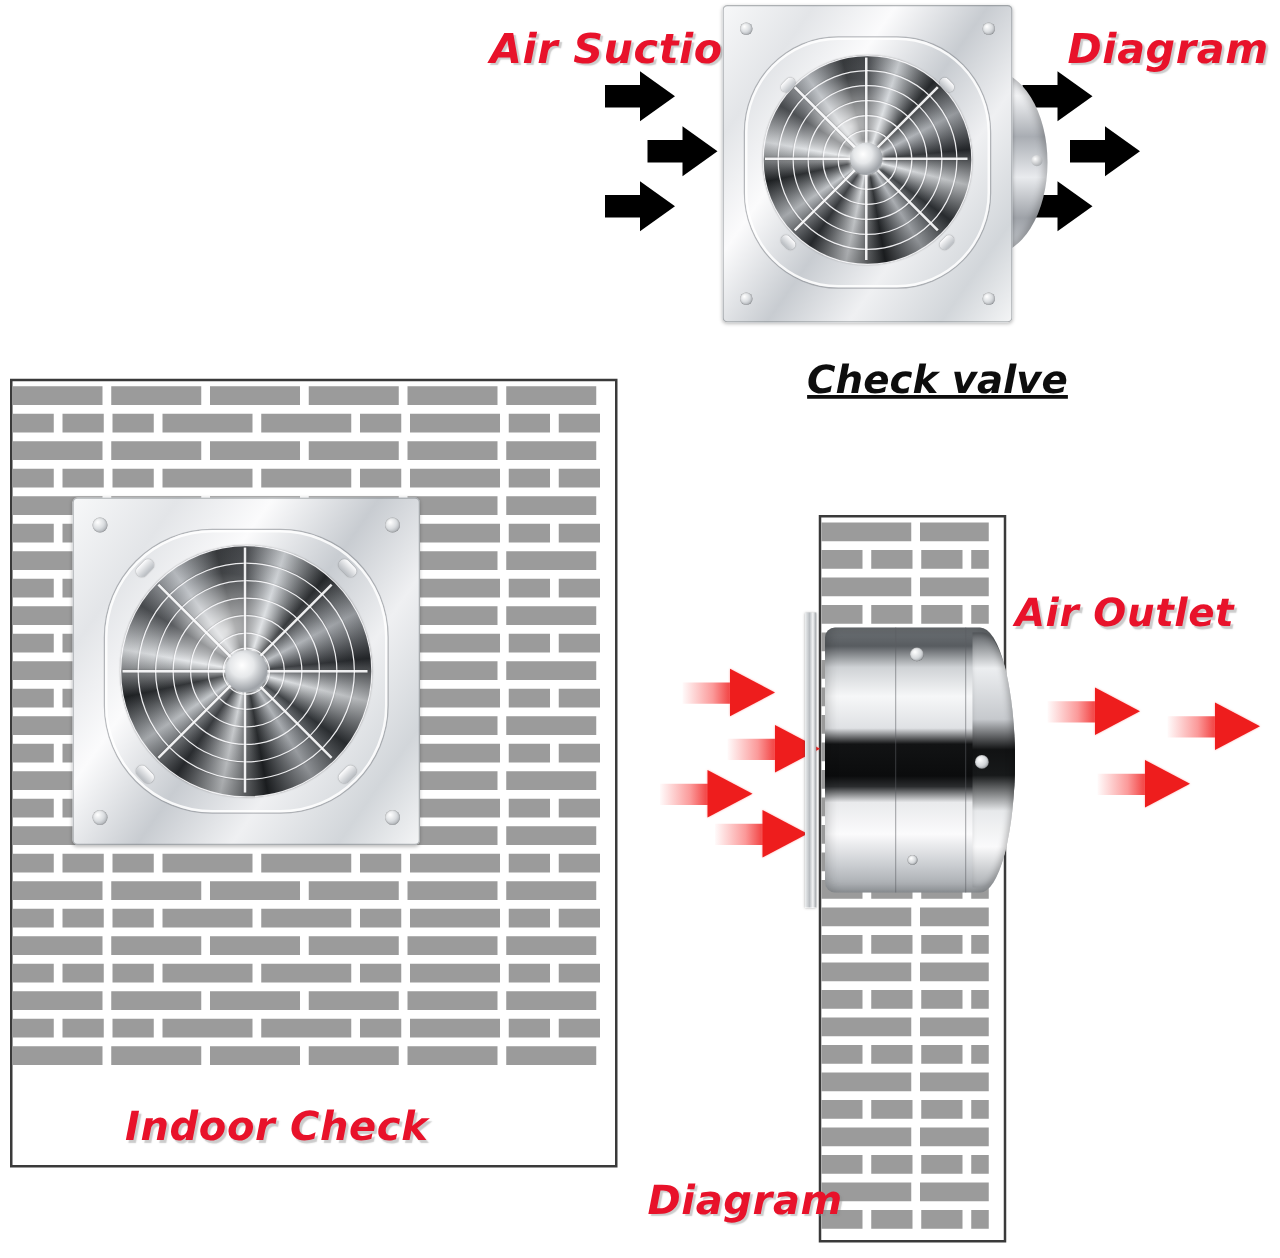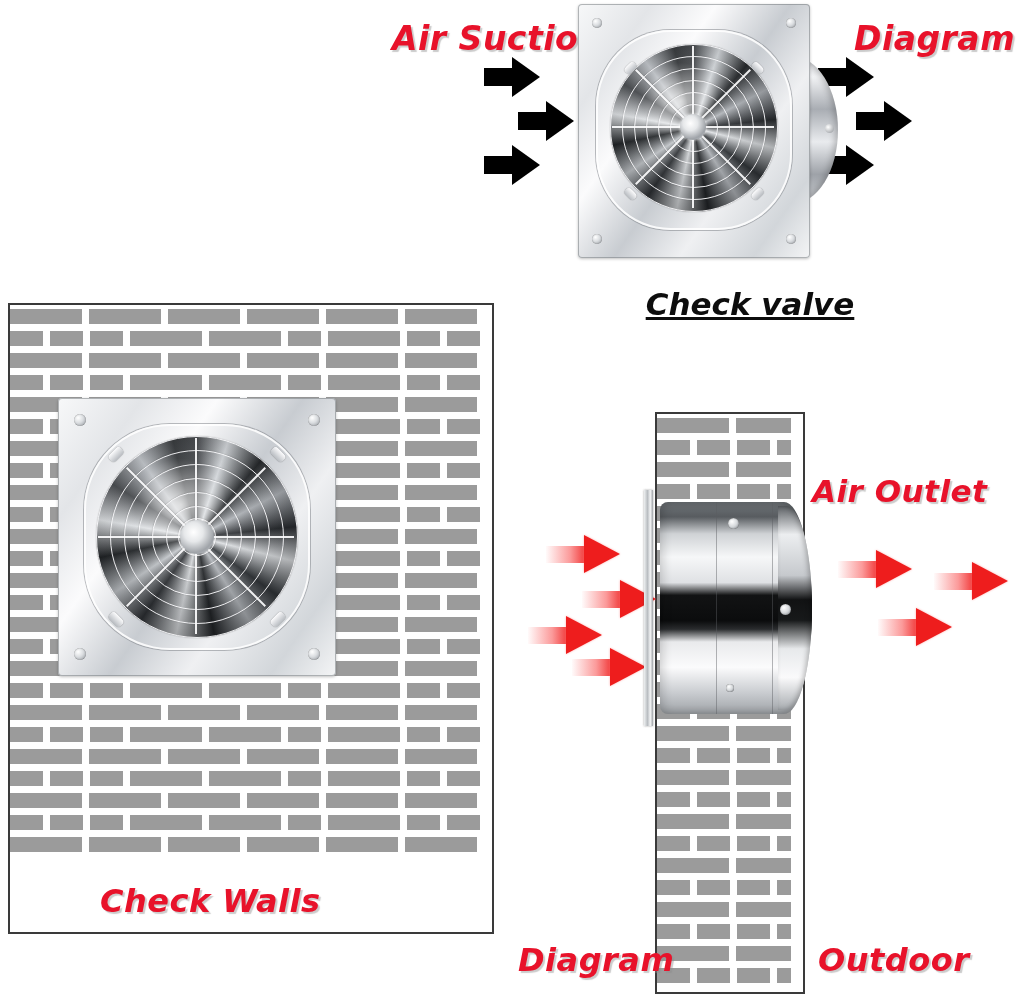--- a/index.html
+++ b/index.html
@@ -224,21 +224,21 @@
     <div class="spoke" style="left:137px;top:40px;width:2px;height:196px;"></div>
     <div class="spoke" style="left:40px;top:138px;width:196px;height:2px;transform:rotate(45deg);"></div>
     <div class="spoke" style="left:40px;top:138px;width:196px;height:2px;transform:rotate(-45deg);"></div>
     <div class="hub" style="left:122px;top:122px;width:34px;height:34px;"></div>
     <div class="clip" style="left:50px;top:52px;width:16px;height:9px;transform:rotate(-45deg);"></div>
     <div class="clip" style="right:50px;top:52px;width:16px;height:9px;transform:rotate(45deg);"></div>
     <div class="clip" style="left:50px;bottom:52px;width:16px;height:9px;transform:rotate(45deg);"></div>
     <div class="clip" style="right:50px;bottom:52px;width:16px;height:9px;transform:rotate(-45deg);"></div>
   </div>
 
-  <div class="lbl red" id="indoor-walls">Check Walls</div>
+  <div class="lbl red" id="indoor-walls">Indoor Check</div>
 
   <div class="wall" id="wall-right" style="left:655px;top:412px;width:146px;height:578px;">
       <div class="brow" style="top: 4px;"><span class="brick" style="width: 72px; background: rgb(155, 155, 155);"></span><span class="brick" style="width: 55px; background: rgb(155, 155, 155);"></span></div>
       <div class="brow" style="top: 26px;"><span class="brick" style="width: 33px; background: rgb(155, 155, 155);"></span><span class="brick" style="width: 33px; background: rgb(155, 155, 155);"></span><span class="brick" style="width: 33px; background: rgb(155, 155, 155);"></span><span class="brick" style="width: 14px; background: rgb(155, 155, 155);"></span></div>
       <div class="brow" style="top: 48px;"><span class="brick" style="width: 72px; background: rgb(155, 155, 155);"></span><span class="brick" style="width: 55px; background: rgb(155, 155, 155);"></span></div>
       <div class="brow" style="top: 70px;"><span class="brick" style="width: 33px; background: rgb(155, 155, 155);"></span><span class="brick" style="width: 33px; background: rgb(155, 155, 155);"></span><span class="brick" style="width: 33px; background: rgb(155, 155, 155);"></span><span class="brick" style="width: 14px; background: rgb(155, 155, 155);"></span></div>
       <div class="brow" style="top: 92px;"><span class="brick" style="width: 72px; background: rgb(155, 155, 155);"></span><span class="brick" style="width: 55px; background: rgb(155, 155, 155);"></span></div>
       <div class="brow" style="top: 114px;"><span class="brick" style="width: 33px; background: rgb(155, 155, 155);"></span><span class="brick" style="width: 33px; background: rgb(155, 155, 155);"></span><span class="brick" style="width: 33px; background: rgb(155, 155, 155);"></span><span class="brick" style="width: 14px; background: rgb(155, 155, 155);"></span></div>
       <div class="brow" style="top: 136px;"><span class="brick" style="width: 72px; background: rgb(155, 155, 155);"></span><span class="brick" style="width: 55px; background: rgb(155, 155, 155);"></span></div>
       <div class="brow" style="top: 158px;"><span class="brick" style="width: 33px; background: rgb(155, 155, 155);"></span><span class="brick" style="width: 33px; background: rgb(155, 155, 155);"></span><span class="brick" style="width: 33px; background: rgb(155, 155, 155);"></span><span class="brick" style="width: 14px; background: rgb(155, 155, 155);"></span></div>
@@ -298,15 +298,14 @@
     <div class="rshaft"></div>
       <div class="rhead"></div>
   </div>
   <div class="rarrow" style="left:878px;top:608px;">
     <div class="rshaft"></div>
       <div class="rhead"></div>
   </div>
 
   <div class="lbl red" id="air-outlet">Air Outlet</div>
   <div class="lbl red" id="indoor-lbl">Diagram</div>
-  <div class="lbl red" id="outdoor-lbl">Outdoor</div>
 
 </div>
 
 </body></html>

